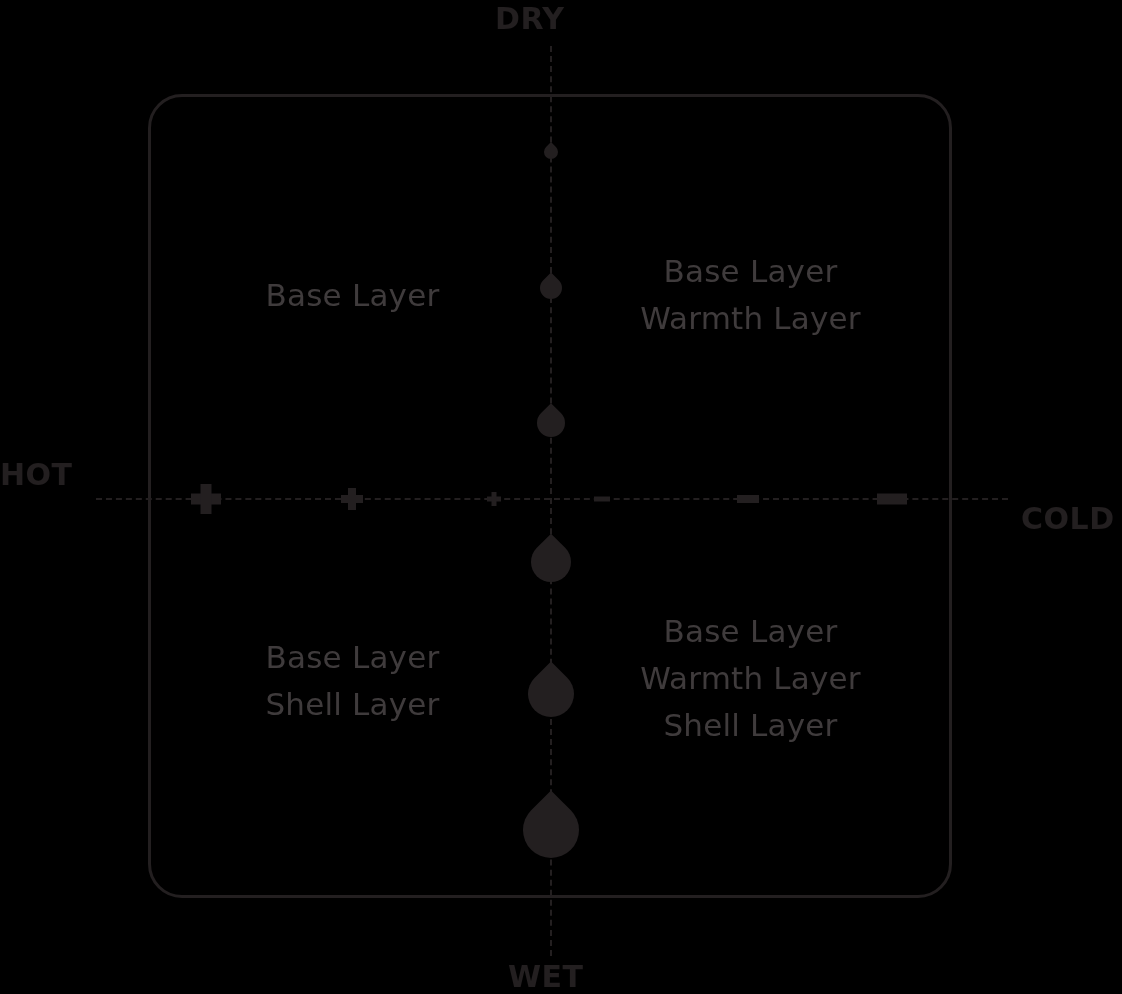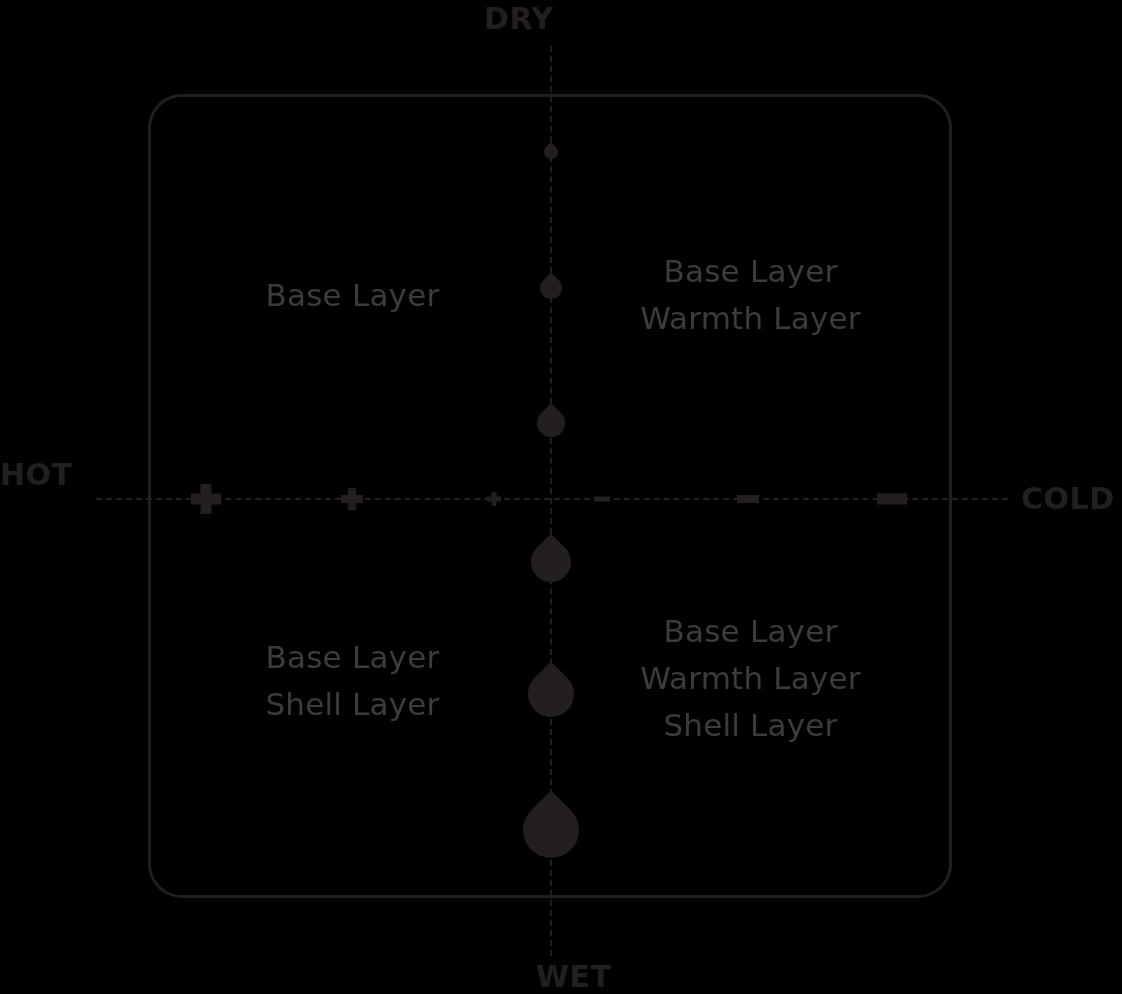--- a/index.html
+++ b/index.html
@@ -23,24 +23,24 @@
   
   .axis-label {
     position: absolute;
     color: #231f20;
     font-size: 30px;
     font-weight: 700;
     letter-spacing: 0.5px;
     white-space: nowrap;
     line-height: 1;
   }
-  #label-dry  { left: 484px; top: 4px; }
-  #label-wet  { left: 536px; top: 962px; }
+  #label-dry  { left: 495px; top: 4px; }
+  #label-wet  { left: 508px; top: 962px; }
   #label-hot  { left: 0px;   top: 460px; }
-  #label-cold { left: 1021px; top: 484px; }
+  #label-cold { left: 1021px; top: 504px; }
 
   
   #frame {
     position: absolute;
     left: 148px;
     top: 94px;
     width: 804px;
     height: 804px;
     border: 3px solid #231f20;
     border-radius: 34px;

